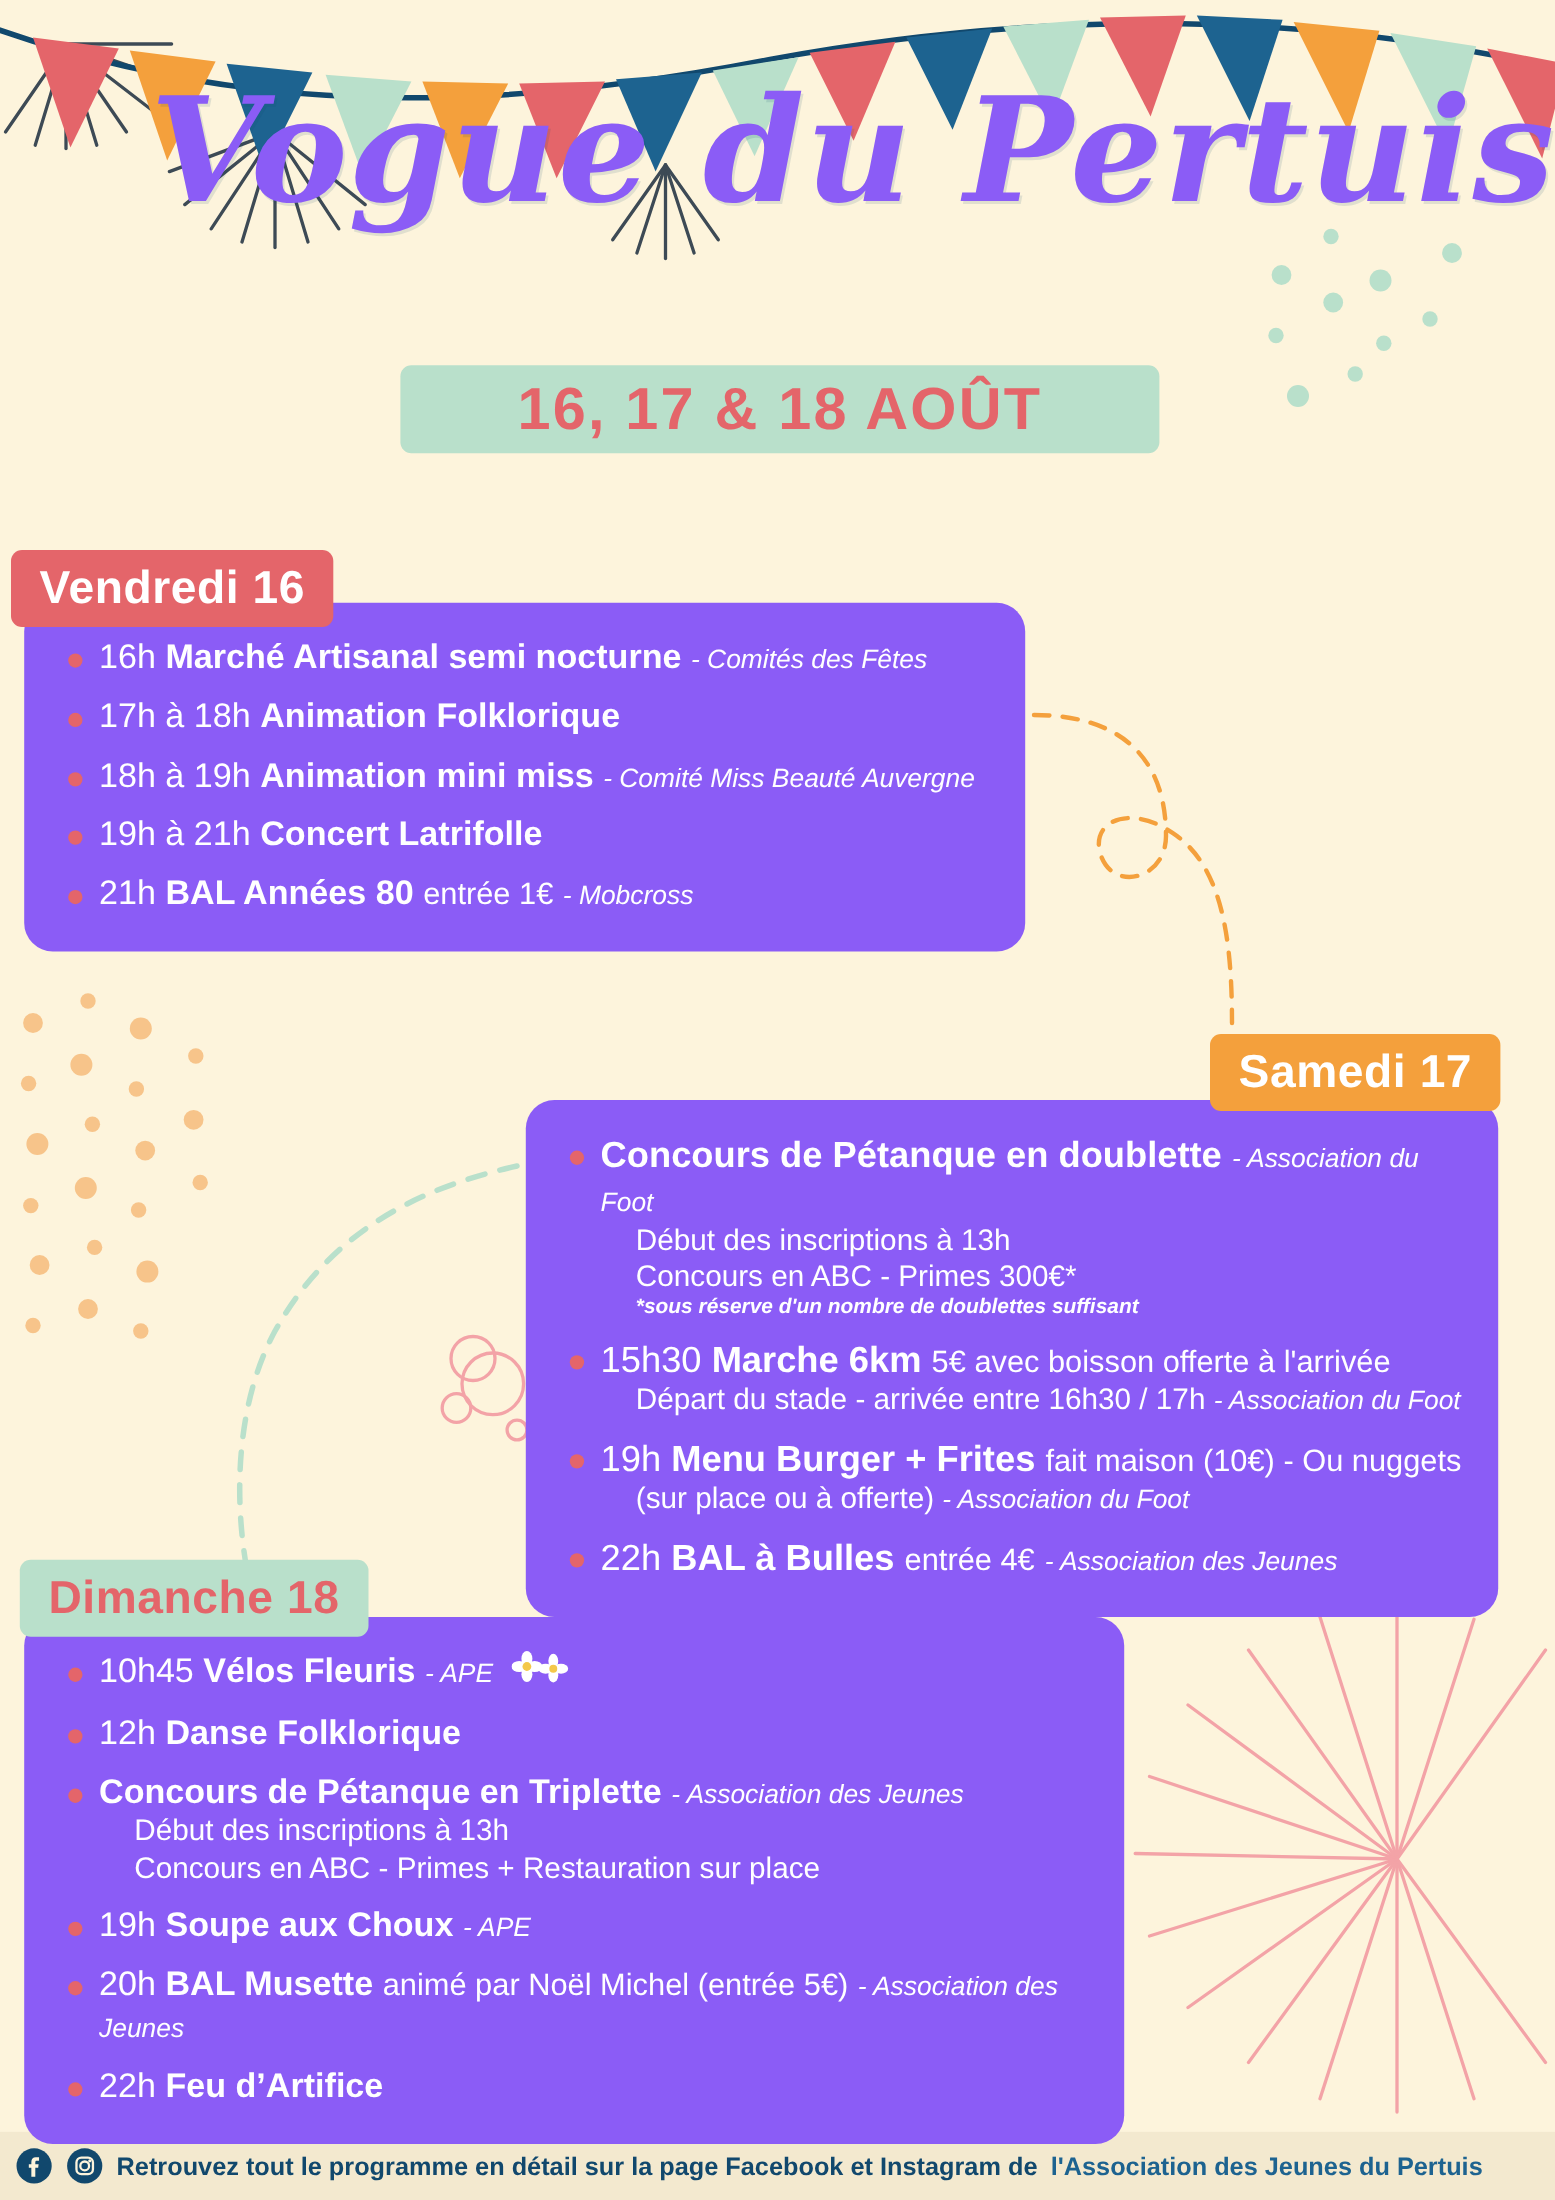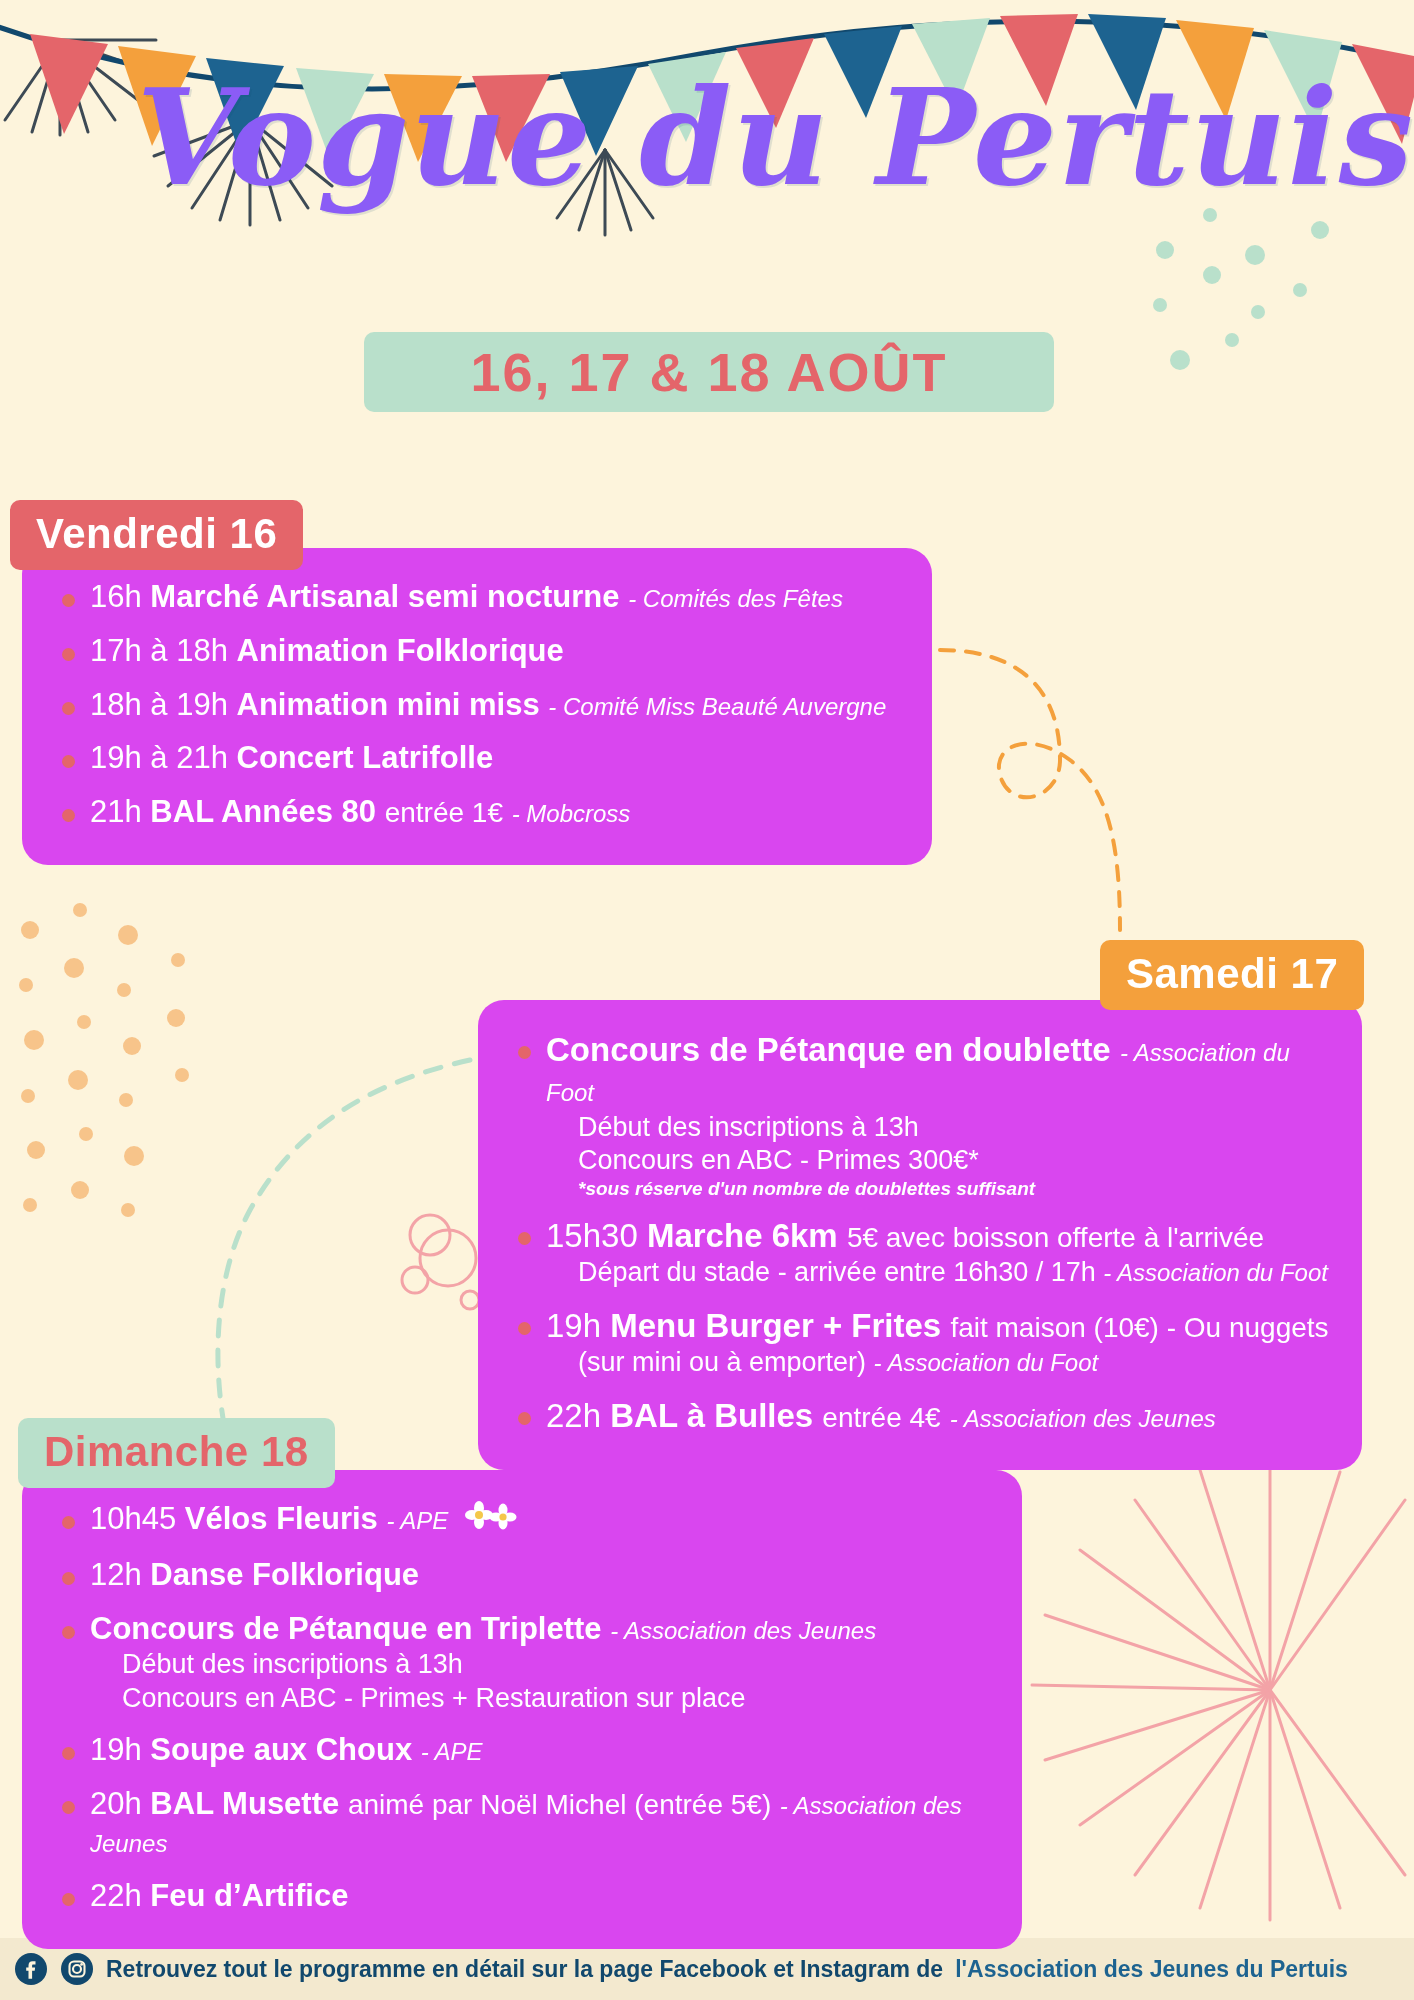--- a/index.html
+++ b/index.html
@@ -53,21 +53,21 @@
     letter-spacing: .5px;
     z-index: 3;
     white-space: nowrap;
   }
   .daytag.vendredi { background: #e4656a; color: #ffffff; top: 500px; left: 10px; }
   .daytag.samedi   { background: #f4a03c; color: #ffffff; top: 940px; left: 1100px; }
   .daytag.dimanche { background: #b9e0cb; color: #e4656a; top: 1418px; left: 18px; }
 
   .card {
     position: absolute;
-    background: #d946ef;
+    background: #8b5cf6;
     border-radius: 26px;
     z-index: 2;
     color: #ffffff;
   }
   .card.vendredi { top: 548px; left: 22px; width: 910px; padding: 30px 34px 34px 34px; }
   .card.samedi   { top: 1000px; left: 478px; width: 884px; padding: 30px 30px 34px 34px; }
   .card.dimanche { top: 1470px; left: 22px; width: 1000px; padding: 30px 34px 34px 34px; }
 
   .item { position: relative; padding-left: 34px; margin-bottom: 16px; }
   .item:last-child { margin-bottom: 0; }
@@ -319,21 +319,21 @@
     </div>
 
     <div class="item">
       <span class="bullet"></span>
       <div class="line1">
         <span class="time">19h</span>
         <span class="strong">Menu Burger + Frites</span>
         <span class="light">fait maison (10€) - Ou nuggets</span>
       </div>
       <div class="sub">
-        <span>(sur mini ou à emporter)</span>
+        <span>(sur place ou à offerte)</span>
         <span class="org">- Association du Foot</span>
       </div>
     </div>
 
     <div class="item">
       <span class="bullet"></span>
       <div class="line1">
         <span class="time">22h</span>
         <span class="strong">BAL à Bulles</span>
         <span class="light">entrée 4€</span>

